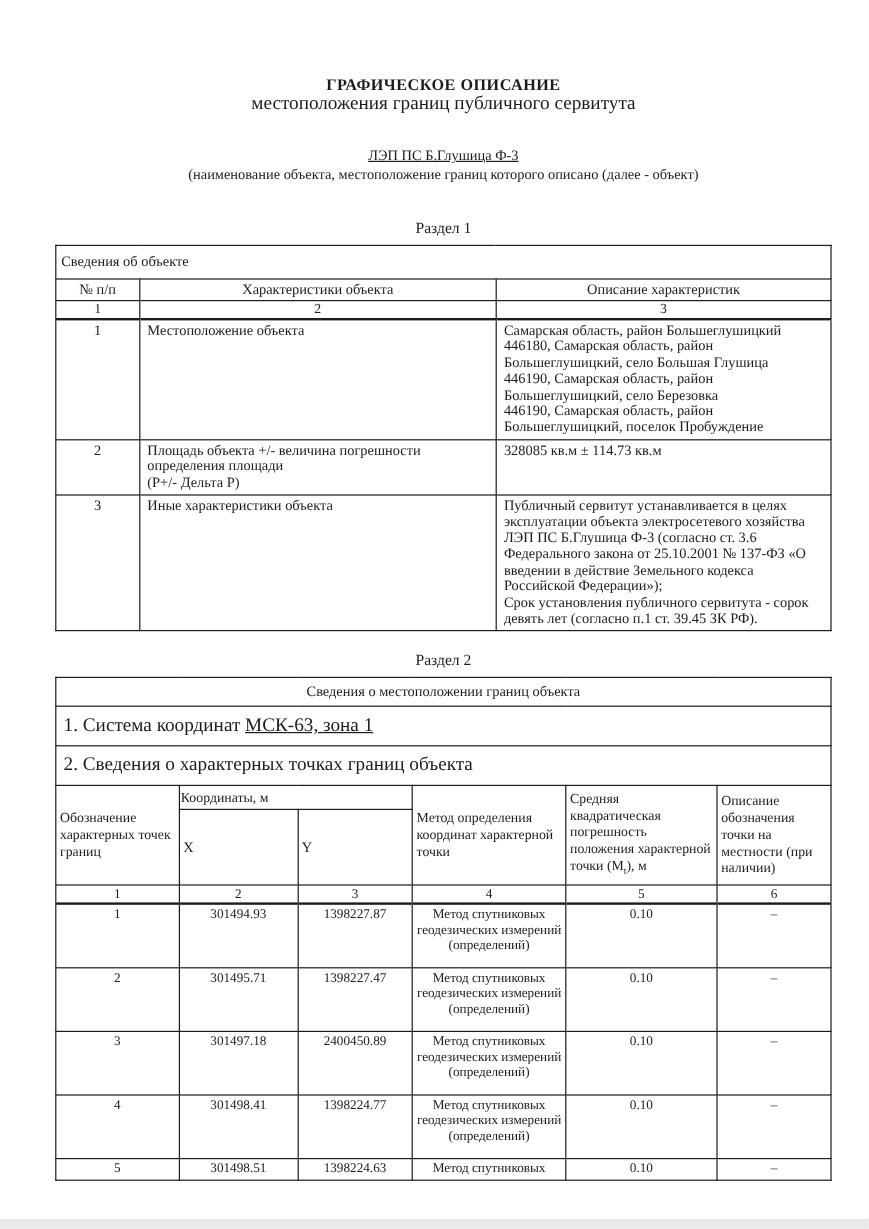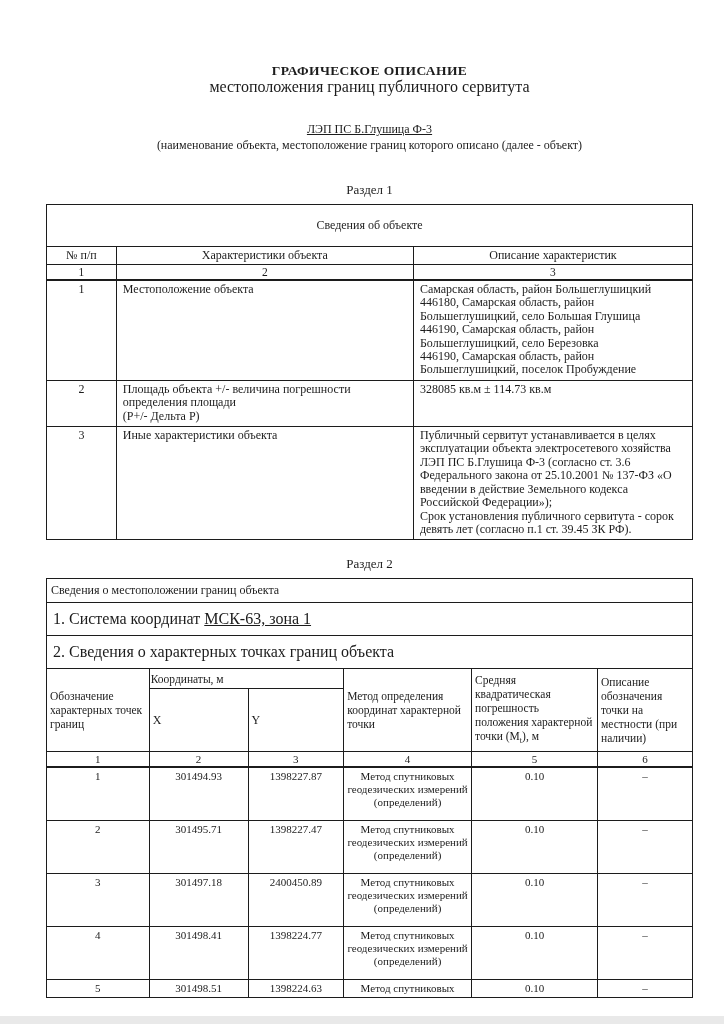--- a/index.html
+++ b/index.html
@@ -55,23 +55,22 @@
     font-weight: normal;
     vertical-align: top;
     overflow: hidden;
   }
 
   
   .t1 col.c1 { width: 10.8%; }
   .t1 col.c2 { width: 46.0%; }
   .t1 col.c3 { width: 43.2%; }
   .t1 .tbl-title {
-    text-align: center;
-    font-size: 12px;
-    padding: 13px 4px;
+    font-size: 12px;
+    padding: 6px 4px;
     vertical-align: middle;
   }
   .t1 .colhead {
     text-align: center;
     font-size: 12px;
     padding: 1px 4px;
     vertical-align: middle;
   }
   .t1 .numrow td {
     text-align: center;
@@ -90,21 +89,21 @@
   .t1 tr.r2 td.cell { height: 45px; }
 
   
   .t2 col.c1 { width: 15.9%; }
   .t2 col.c2 { width: 15.3%; }
   .t2 col.c3 { width: 14.8%; }
   .t2 col.c4 { width: 19.8%; }
   .t2 col.c5 { width: 19.5%; }
   .t2 col.c6 { width: 14.7%; }
   .t2 .tbl-title {
-    text-align: left;
+    text-align: center;
     font-size: 12px;
     padding: 4px;
     vertical-align: middle;
     height: 24px;
   }
   .t2 .wide-row {
     font-size: 16px;
     text-align: left;
     padding: 7px 6px;
     height: 30px;

